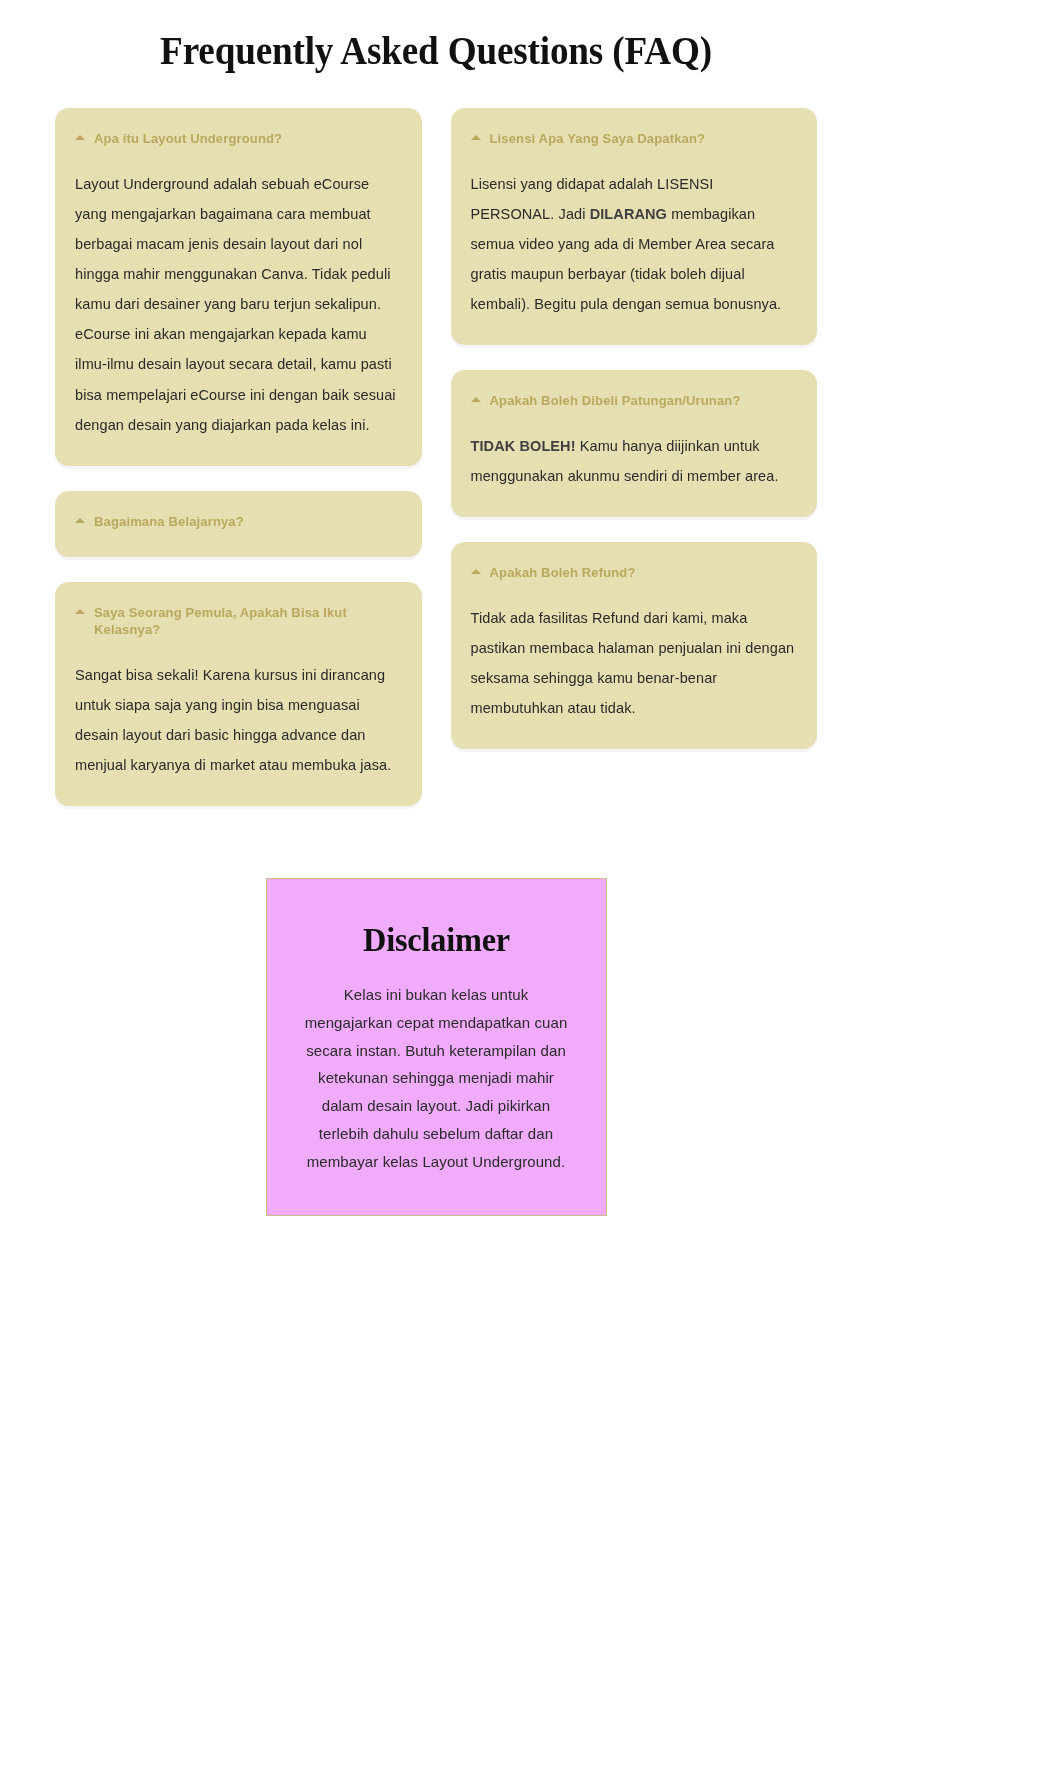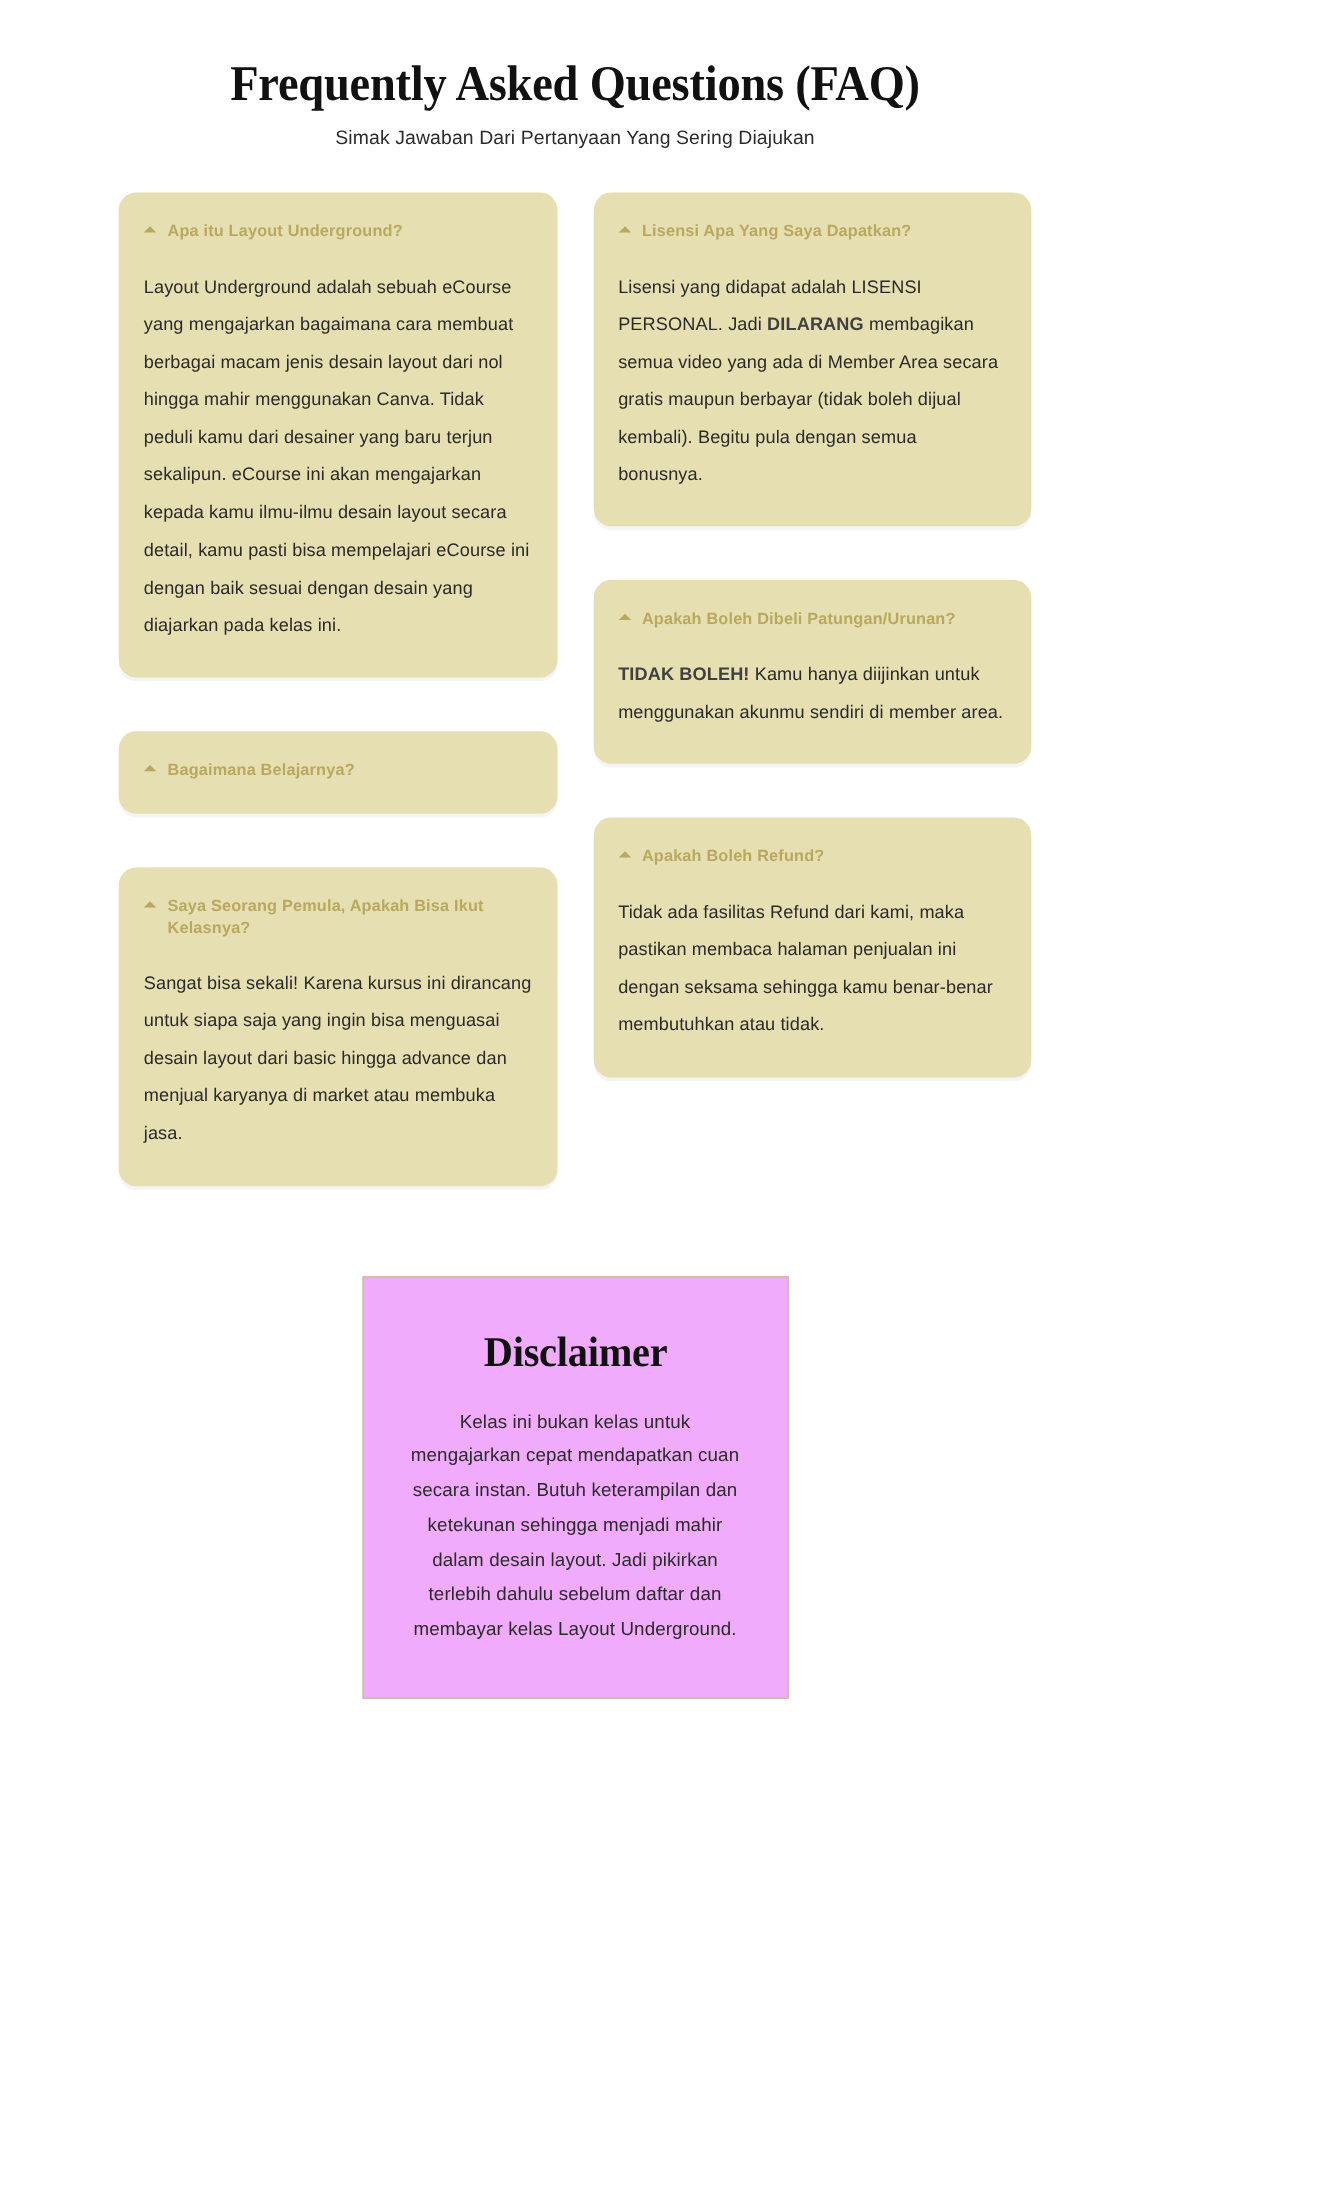--- a/index.html
+++ b/index.html
@@ -11,23 +11,22 @@
   body {
     width: 1059px;
     min-height: 1766px;
     font-family: "Liberation Sans", sans-serif;
     color: #1a1a1a;
     -webkit-font-smoothing: antialiased;
   }
   .page {
     width: 872px;
     box-sizing: border-box;
-    padding: 16px;
+    padding: 0;
     position: relative;
-    margin-left: 24px;
   }
 
   
   .header {
     text-align: center;
     padding-top: 28px;
   }
   .page-title {
     font-family: "Liberation Serif", serif;
     font-weight: 700;
@@ -51,21 +50,21 @@
     margin-top: 34px;
     padding: 0 55px 0 55px;
     display: flex;
     gap: 29px;
     align-items: flex-start;
   }
   .faq-col {
     flex: 1 1 0;
     display: flex;
     flex-direction: column;
-    gap: 43px;
+    gap: 25px;
     min-width: 0;
   }
 
   .faq-card {
     background: #e6dfb2;
     border-radius: 14px;
     padding: 22px 20px 26px 20px;
     box-sizing: border-box;
     box-shadow: 0 3px 0 rgba(0,0,0,0.045);
   }
@@ -136,21 +135,20 @@
     letter-spacing: 0.1px;
   }
 </style>
 </head>
 <body>
 
 <div class="page">
 
   <div class="header">
     <h1 class="page-title">Frequently Asked Questions (FAQ)</h1>
-    <p class="page-subtitle">Simak Jawaban Dari Pertanyaan Yang Sering Diajukan</p>
   </div>
 
   <div class="faq-wrap">
     <div class="faq-col" id="col-left">
         <div class="faq-card">
           <div class="faq-q">
             <span class="caret-up"></span>
             <span class="faq-q-label">Apa itu Layout Underground?</span>
           </div>
           <div class="faq-a"><span>Layout Underground adalah sebuah eCourse yang mengajarkan bagaimana cara membuat berbagai macam jenis desain layout dari nol hingga mahir menggunakan Canva. Tidak peduli kamu dari desainer yang baru terjun sekalipun. eCourse ini akan mengajarkan kepada kamu ilmu-ilmu desain layout secara detail, kamu pasti bisa mempelajari eCourse ini dengan baik sesuai dengan desain yang diajarkan pada kelas ini.</span></div>

